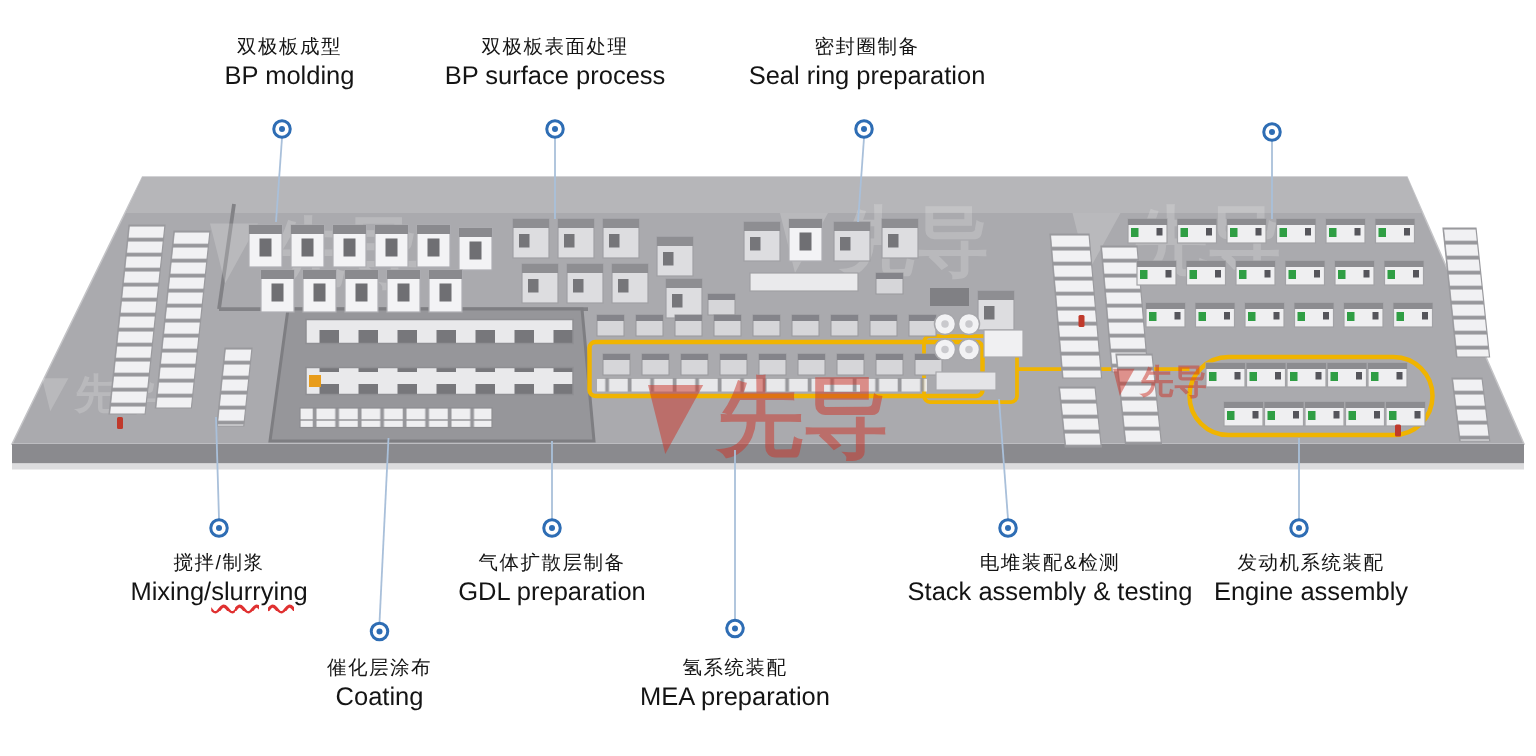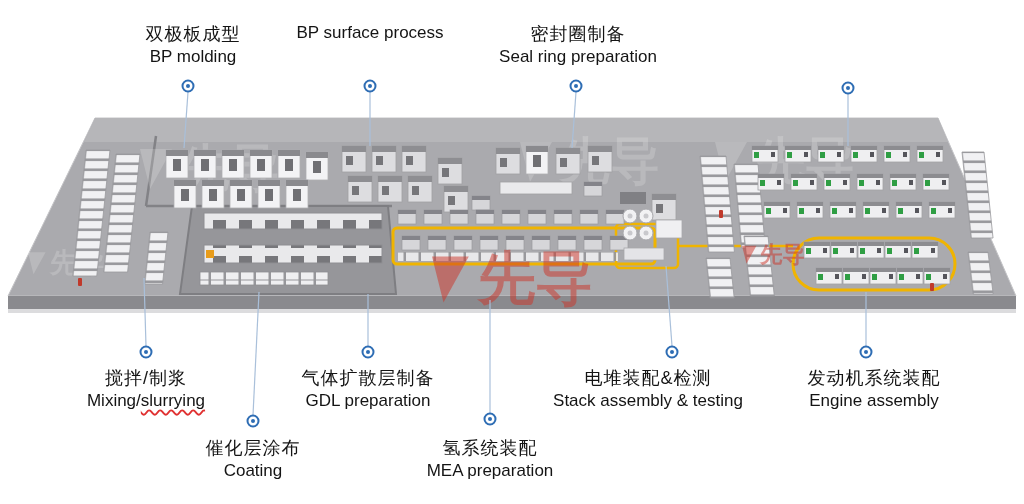--- a/index.html
+++ b/index.html
@@ -5,21 +5,21 @@
   html,body{margin:0;padding:0;background:#fff;}
   .canvas{
     position:relative;width:1024px;height:504px;background:#ffffff;overflow:hidden;
     font-family:"Liberation Sans","DejaVu Sans",sans-serif;
   }
   svg.scene{position:absolute;left:0;top:0;}
   .label{
     position:absolute;transform:translateX(-50%);text-align:center;
     white-space:nowrap;color:#141414;line-height:1.35;
   }
-  .label .zh{font-size:18px;letter-spacing:1px;}
+  .label .zh{font-size:13px;letter-spacing:1px;}
   .label .en{font-size:17px;}
   .wavy{
     text-decoration:underline wavy #e03131;
     text-decoration-thickness:1.5px;
     text-underline-offset:3px;
   }
 </style>
 </head>
 <body>
 
@@ -306,36 +306,37 @@
         <circle cx="490" cy="419" r="2" fill="#2e6db4"></circle>
       </g>
     </g>
   </svg>
 
   <div class="label" style="left:193px;top:22px">
     <div class="zh">双极板成型</div>
     <div class="en">BP molding</div>
   </div>
   <div class="label" style="left:370px;top:22px">
+    <div class="zh">双极板表面处理</div>
     <div class="en">BP surface process</div>
   </div>
   <div class="label" style="left:578px;top:22px">
     <div class="zh">密封圈制备</div>
     <div class="en">Seal ring preparation</div>
   </div>
 
   <div class="label" style="left:146px;top:366px">
     <div class="zh">搅拌/制浆</div>
     <div class="en"><span>Mixing/</span><span class="wavy">slurrying</span></div>
   </div>
   <div class="label" style="left:368px;top:366px">
     <div class="zh">气体扩散层制备</div>
     <div class="en">GDL preparation</div>
   </div>
-  <div class="label" style="left:648px;top:366px">
+  <div class="label" style="left:700px;top:366px">
     <div class="zh">电堆装配&amp;检测</div>
     <div class="en">Stack assembly &amp; testing</div>
   </div>
   <div class="label" style="left:253px;top:436px">
     <div class="zh">催化层涂布</div>
     <div class="en">Coating</div>
   </div>
 
   <div class="label" style="left:874px;top:366px">
     <div class="zh">发动机系统装配</div>

